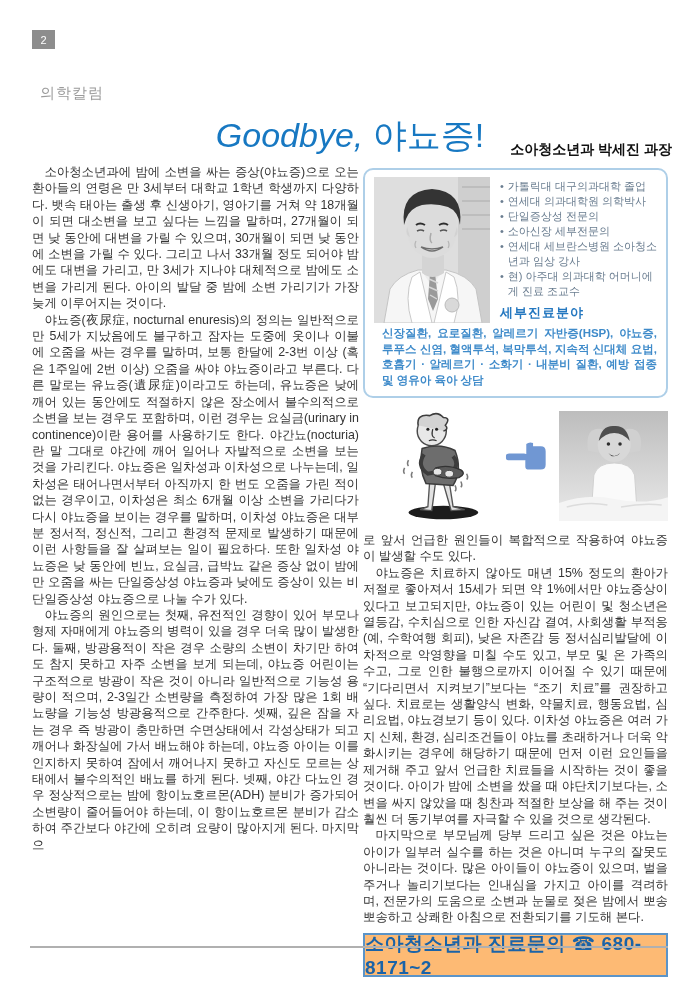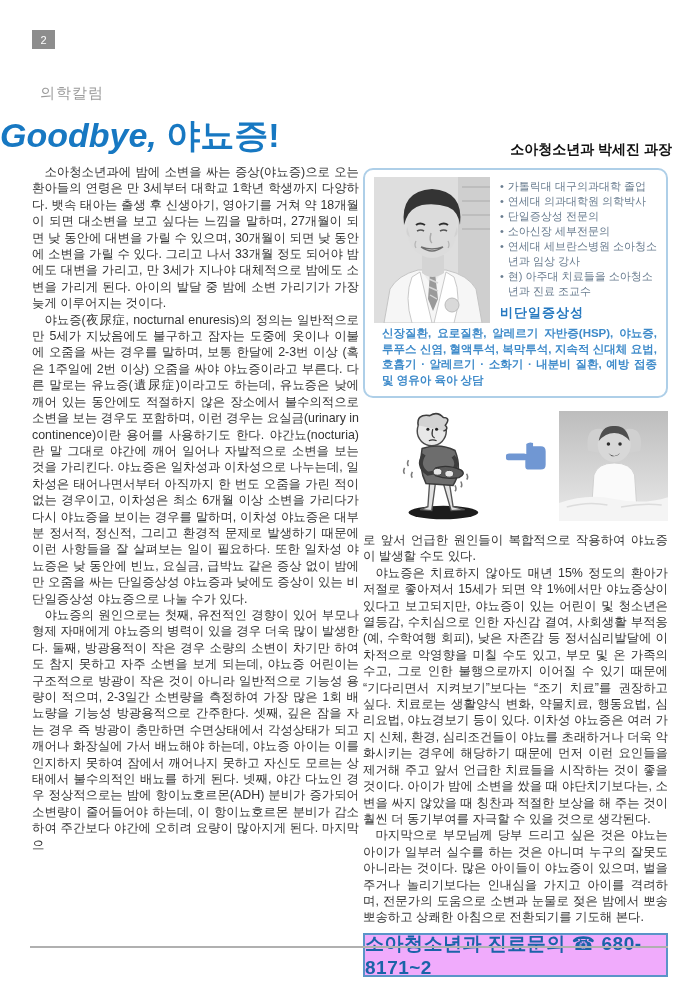--- a/index.html
+++ b/index.html
@@ -8,22 +8,22 @@
     font-family:"Liberation Sans","DejaVu Sans",sans-serif;
     -webkit-font-smoothing:antialiased;
   }
   
   .header-bar{position:absolute;left:32px;top:30px;width:636px;height:19px;display:flex;}
   .page-num{width:23px;height:19px;background:#8d8d8d;color:#fff;font-size:11px;
     display:flex;align-items:center;justify-content:center;}
   .masthead{flex:1;background:#4c1d95;color:#fff;font-size:15px;letter-spacing:5px;
     display:flex;align-items:center;padding-left:25px;margin-top:24px;}
   .section-label{position:absolute;left:40px;top:62px;font-size:15px;color:#9b9b9b;letter-spacing:1px;margin-top:22px;}
-  .article-title{position:absolute;left:0;top:90px;width:100%;
-    color:#1778c2;font-size:34px;font-weight:bold;letter-spacing:0;}
+  .article-title{position:absolute;left:0;top:90px;width:100%;text-align:center;
+    color:#1778c2;font-size:34px;font-weight:normal;letter-spacing:0;}
   .article-title .en{font-style:italic;}
   .byline{position:absolute;right:28px;top:141px;font-size:14px;font-weight:bold;color:#101010;}
   
   .col-left{position:absolute;left:32px;top:164px;width:327px;}
   .col-right{position:absolute;left:363px;top:168px;width:305px;}
   .body-text p{margin:0;font-size:12.4px;line-height:16.4px;color:#333;
     text-align:justify;word-break:break-all;text-indent:1em;}
   .body-text p.no-indent{text-indent:0;}
   
   .profile-box{border:2px solid #aecfe8;border-radius:10px;padding:7px 9px 8px 9px;background:#fff;}
@@ -34,21 +34,21 @@
   .specialty-heading{font-size:13px;font-weight:bold;color:#2578c0;margin:5px 0 0 0;letter-spacing:1px;}
   .specialty-text{clear:both;margin:4px 0 0 8px;font-size:11.5px;line-height:15.5px;
     font-weight:bold;color:#3f8bca;text-align:justify;word-break:break-all;}
   
   .illus-row{margin-top:9px;height:118px;display:flex;align-items:center;}
   .cartoon{width:100px;height:116px;margin-left:30px;}
   .hand{width:44px;height:30px;margin:0 10px 20px 14px;}
   .boyphoto{width:113px;height:110px;margin-left:2px;}
   .right-text{margin-top:7px;}
   
-  .contact-box{margin-top:7px;height:40px;background:#f0abfc;border:2px solid #5b94c8;
+  .contact-box{margin-top:7px;height:40px;background:#fdba74;border:2px solid #5b94c8;
     display:flex;align-items:center;justify-content:center;}
   .contact-box span{font-size:19px;font-weight:bold;color:#1a63a8;letter-spacing:0.5px;}
   
   .footer-rule{position:absolute;left:30px;top:946px;width:638px;border-top:2px solid #b0b0b0;}
 </style>
 </head>
 <body>
 
 <div class="header-bar">
   <div class="page-num">2</div>
@@ -126,24 +126,24 @@
       <li>
           <span class="bullet">•</span>
           <span>소아신장 세부전문의</span>
         </li>
       <li>
           <span class="bullet">•</span>
           <span>연세대 세브란스병원 소아청소년과 임상 강사</span>
         </li>
       <li>
           <span class="bullet">•</span>
-          <span>현) 아주대 치료들을 소아청소년과 진료 조교수</span>
+          <span>현) 아주대 의과대학 어머니에게 진료 조교수</span>
         </li>
     </ul>
-    <div class="specialty-heading">비단일증상성</div>
+    <div class="specialty-heading">세부진료분야</div>
     <div class="specialty-text">신장질환, 요로질환, 알레르기 자반증(HSP), 야뇨증, 루푸스 신염, 혈액투석, 복막투석, 지속적 신대체 요법, 호흡기 · 알레르기 · 소화기 · 내분비 질환, 예방 접종 및 영유아 육아 상담</div>
   </div>
 
   <div class="illus-row">
     <svg class="cartoon" viewBox="0 0 100 116">
       <ellipse cx="52" cy="106" rx="36" ry="7" fill="#1c1c1c"></ellipse>
 
       <path d="M38 72 L36 100 L28 103 L40 104 L44 74 Z" fill="#e2e2e2" stroke="#555" stroke-width="1.4"></path>
       <path d="M58 74 L62 100 L74 103 L60 104 L52 76 Z" fill="#e2e2e2" stroke="#555" stroke-width="1.4"></path>
 

